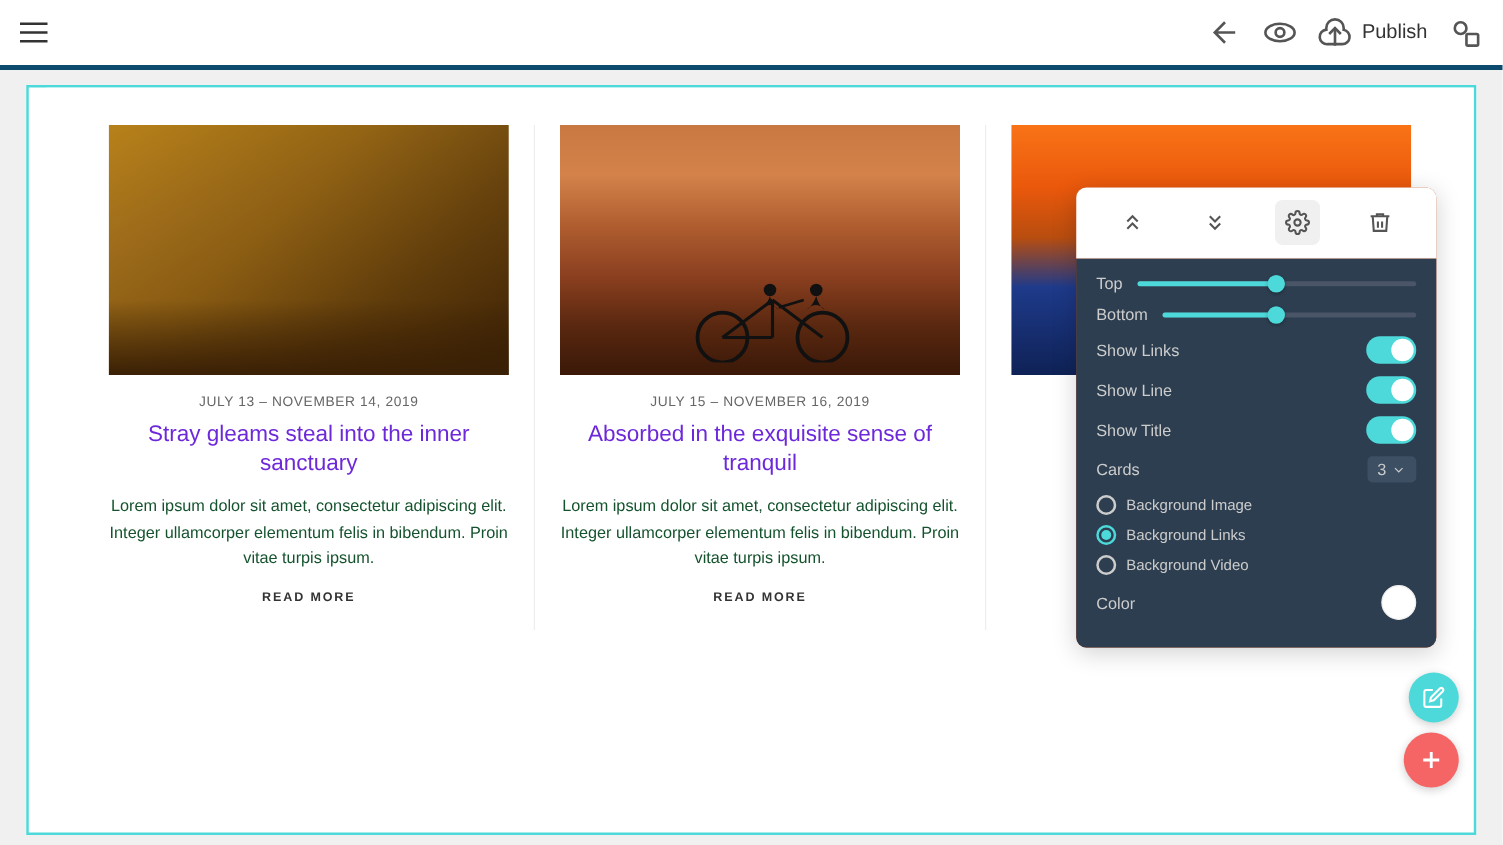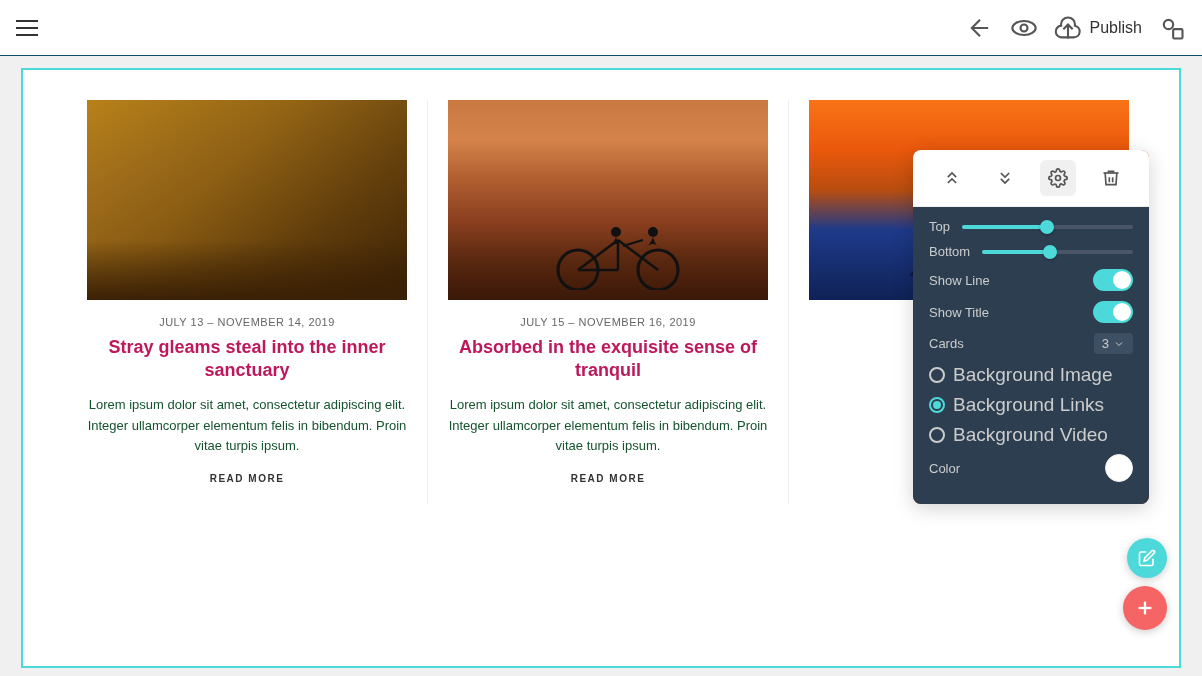--- a/index.html
+++ b/index.html
@@ -2,21 +2,21 @@
 <html><head>
   <meta charset="utf-8">
   <style>
     * { box-sizing: border-box; margin: 0; padding: 0; }
     body { font-family: Arial, sans-serif; background: #f0f0f0; width: 1202px; height: 676px; overflow: hidden; position: relative; }
 
     
     .topbar {
       display: flex; align-items: center; justify-content: space-between;
       background: #fff; height: 56px; padding: 0 16px;
-      border-bottom: 1px solid #0c4a6e;
+      border-bottom: 4px solid #0c4a6e;
       position: relative; z-index: 10; gap: 31px;
     }
     .topbar-left { display: flex; align-items: center; gap: 8px; }
     .topbar-center { display: flex; align-items: center; }
     .topbar-right { display: flex; align-items: center; gap: 16px; }
 
     .hamburger-icon { display: flex; flex-direction: column; gap: 5px; cursor: pointer; }
     .hamburger-icon span { display: block; width: 22px; height: 2px; background: #333; }
 
     .topbar-right-icon { cursor: pointer; color: #555; display: flex; align-items: center; }
@@ -54,41 +54,41 @@
       text-align: center;
       border-right: 1px solid #eee;
     }
     .card:last-child { border-right: none; }
 
     .card-date {
       font-size: 11px; color: #666; margin-top: 16px; margin-bottom: 8px;
       letter-spacing: 0.5px;
     }
     .card-title {
-      font-size: 18px; font-weight: 700; color: #be185d; line-height: 1.3;
+      font-size: 18px; font-weight: 400; color: #6d28d9; line-height: 1.3;
       margin-bottom: 12px;
     }
     .card-text {
       font-size: 13px; color: #14532d; line-height: 1.6; margin-bottom: 16px;
     }
     .card-read-more {
       font-size: 10px; font-weight: 700; letter-spacing: 1.5px; color: #333;
       cursor: pointer; text-transform: uppercase;
     }
 
     
     .floating-toolbar {
       position: absolute;
       top: 80px;
       right: 30px;
       background: #c2410c;
       border-radius: 8px;
       box-shadow: 0 4px 20px rgba(0,0,0,0.18);
       z-index: 100;
-      width: 236px;
+      width: 288px;
     }
 
     .toolbar-icons {
       display: flex; align-items: center; justify-content: space-around;
       padding: 10px 12px;
       background: #fff;
       border-radius: 8px 8px 0 0;
       border-bottom: 1px solid #eee;
     }
     .toolbar-icon-btn {
@@ -151,21 +151,21 @@
       display: flex; align-items: center; gap: 8px; margin-bottom: 8px;
     }
     .radio-circle {
       width: 16px; height: 16px; border-radius: 50%; border: 2px solid #ccc;
       display: flex; align-items: center; justify-content: center; cursor: pointer;
     }
     .radio-circle.active { border-color: #4dd9d9; }
     .radio-circle-inner {
       width: 8px; height: 8px; border-radius: 50%; background: #4dd9d9;
     }
-    .radio-label { font-size: 19px; color: #ccc; }
+    .radio-label { font-size: 12px; color: #ccc; }
 
     
     .color-swatch {
       width: 28px; height: 28px; background: #fff; border-radius: 50%;
       cursor: pointer; border: 1px solid #eee;
     }
 
     
     .fab-edit {
       position: absolute; bottom: 88px; right: 12px;
@@ -349,20 +349,26 @@
       <div class="panel-row">
         <span class="panel-row-label">Bottom</span>
         <div class="slider-container">
           <div class="slider-track">
             <div class="slider-fill" style="width:45%;"></div>
             <div class="slider-thumb" style="left:calc(45% - 7px);"></div>
           </div>
         </div>
       </div>
 
+      <div class="panel-row">
+        <span class="panel-row-label">Show Links</span>
+        <div class="toggle-switch">
+          <div class="toggle-switch-knob"></div>
+        </div>
+      </div>
 
       <div class="panel-row">
         <span class="panel-row-label">Show Line</span>
         <div class="toggle-switch">
           <div class="toggle-switch-knob"></div>
         </div>
       </div>
 
       <div class="panel-row">
         <span class="panel-row-label">Show Title</span>

